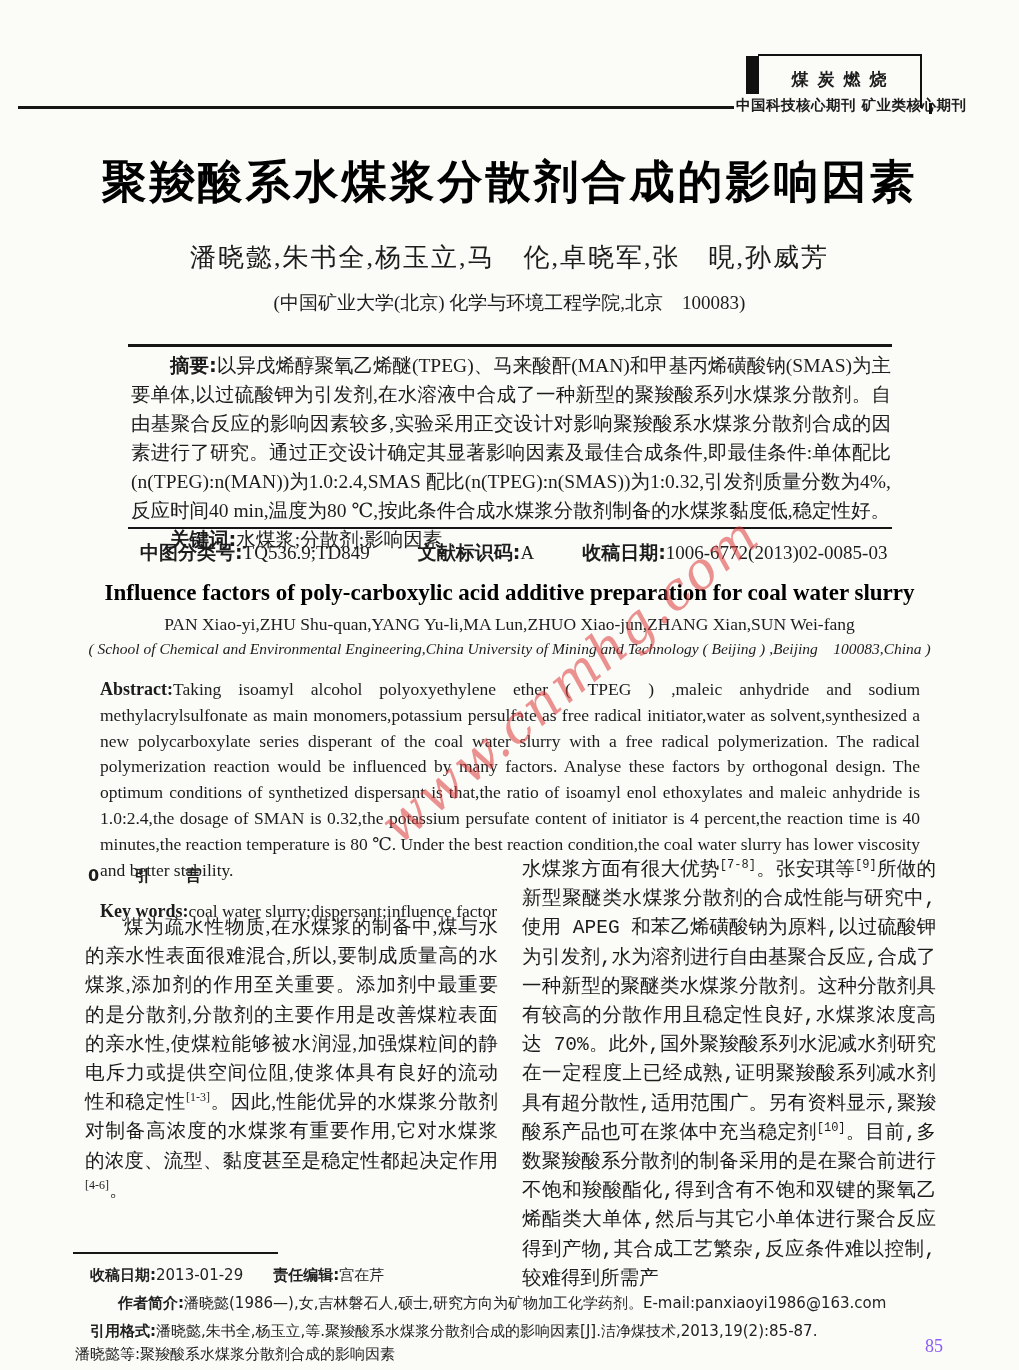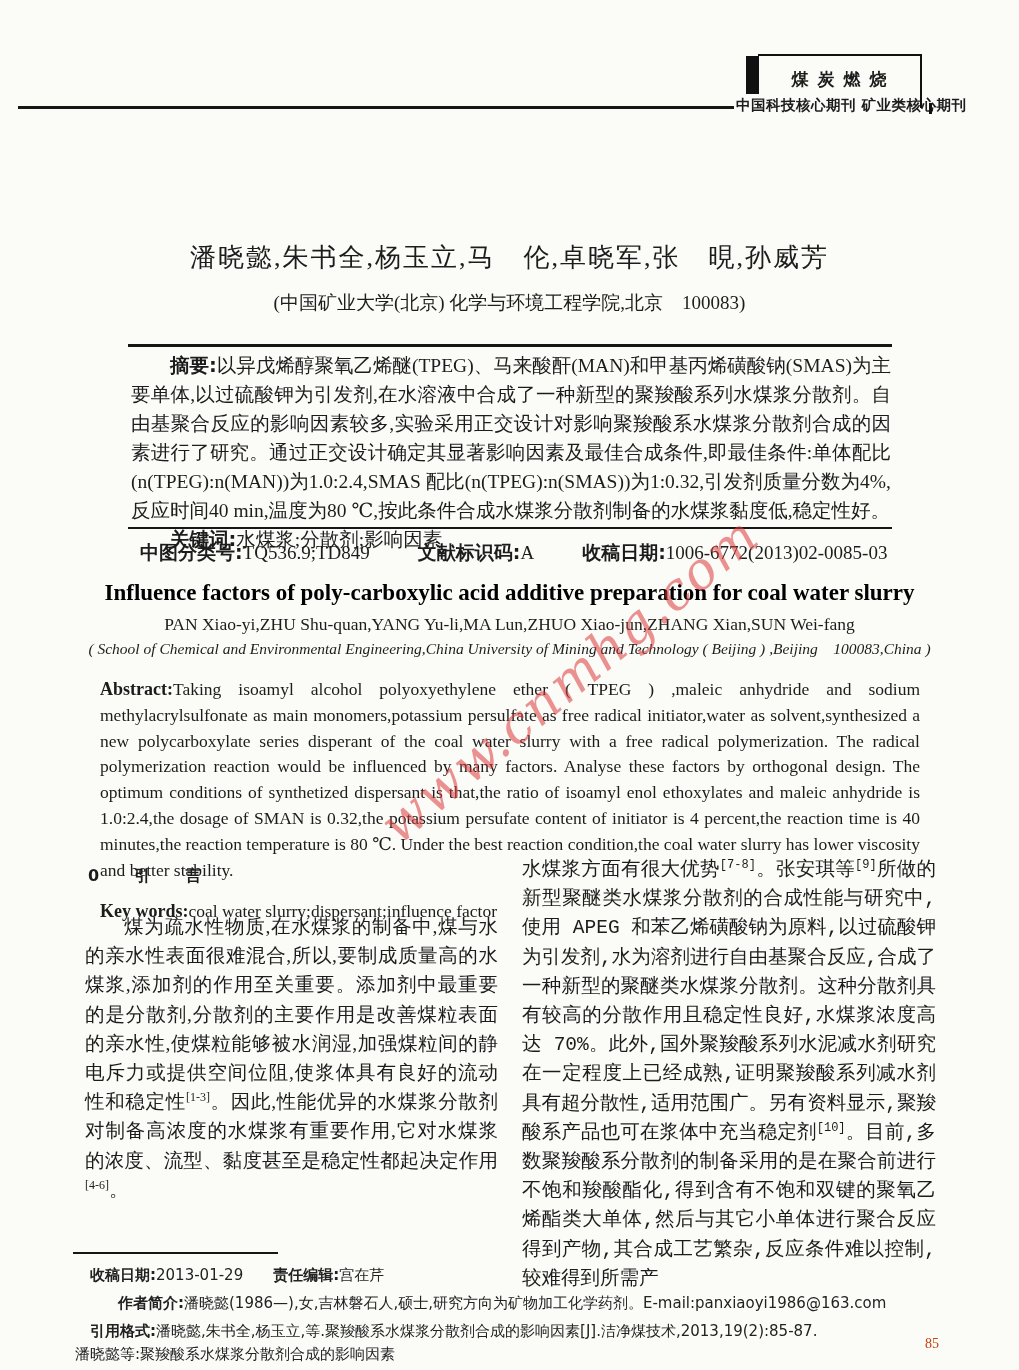--- a/index.html
+++ b/index.html
@@ -48,21 +48,21 @@
   .col-left{left:85px;top:912px;width:413px;}
   .col-right{left:522px;top:856px;width:414px;font-family:Liberation Mono, monospace;}
   sup{font-size:12px;line-height:0;}
   
   .footer-rule{left:73px;top:1252px;width:205px;height:2px;}
   .footer-line{font-family:"DejaVu Sans","Liberation Sans",sans-serif;font-size:15px;white-space:nowrap;color:#222;}
   .fl1{left:90px;top:1266px;}
   .fl2{left:90px;top:1294px;padding-left:28px;}
   .fl3{left:90px;top:1322px;}
   .running-footer{left:75px;top:1345px;font-family:"DejaVu Sans","Liberation Sans",sans-serif;font-size:15px;color:#222;}
-  .page-number{left:925px;top:1336px;font-size:14px;color:#c2410c;}
+  .page-number{left:925px;top:1336px;font-size:18px;color:#8b5cf6;}
   
   .watermark{
     left:338px;top:666px;width:424px;text-align:center;
     transform:rotate(-40deg);
     font-family:"DejaVu Serif",serif;font-style:italic;
     font-size:52px;letter-spacing:2px;
     color:rgba(220,58,58,0.55);
     pointer-events:none;z-index:5;
   }
   .gap{display:inline-block;width:2.2em;}
@@ -72,20 +72,21 @@
 
 <div class="page">
 
   <div class="abs rule top-rule"></div>
   <div class="abs journal-type">中国科技核心期刊 矿业类核心期刊</div>
   <div class="abs badge-box"></div>
   <div class="abs badge-bar"></div>
   <div class="abs badge-title">煤炭燃烧</div>
   <div class="abs badge-tick"></div>
 
+  <div class="abs title-cn">聚羧酸系水煤浆分散剂合成的影响因素</div>
   <div class="abs authors-cn">潘晓懿,朱书全,杨玉立,马　伦,卓晓军,张　晛,孙威芳</div>
   <div class="abs affil-cn">(中国矿业大学(北京) 化学与环境工程学院,北京　100083)</div>
 
   <div class="abs rule abs-rule-top"></div>
   <div class="abs abstract-block">
     <p><b>摘要:</b><span>以异戊烯醇聚氧乙烯醚(TPEG)、马来酸酐(MAN)和甲基丙烯磺酸钠(SMAS)为主要单体,以过硫酸钾为引发剂,在水溶液中合成了一种新型的聚羧酸系列水煤浆分散剂。自由基聚合反应的影响因素较多,实验采用正交设计对影响聚羧酸系水煤浆分散剂合成的因素进行了研究。通过正交设计确定其显著影响因素及最佳合成条件,即最佳条件:单体配比(n(TPEG):n(MAN))为1.0:2.4,SMAS 配比(n(TPEG):n(SMAS))为1:0.32,引发剂质量分数为4%,反应时间40 min,温度为80 ℃,按此条件合成水煤浆分散剂制备的水煤浆黏度低,稳定性好。</span></p>
     <p><b>关键词:</b><span>水煤浆;分散剂;影响因素</span></p>
   </div>
   <div class="abs rule abs-rule-bottom"></div>
 

